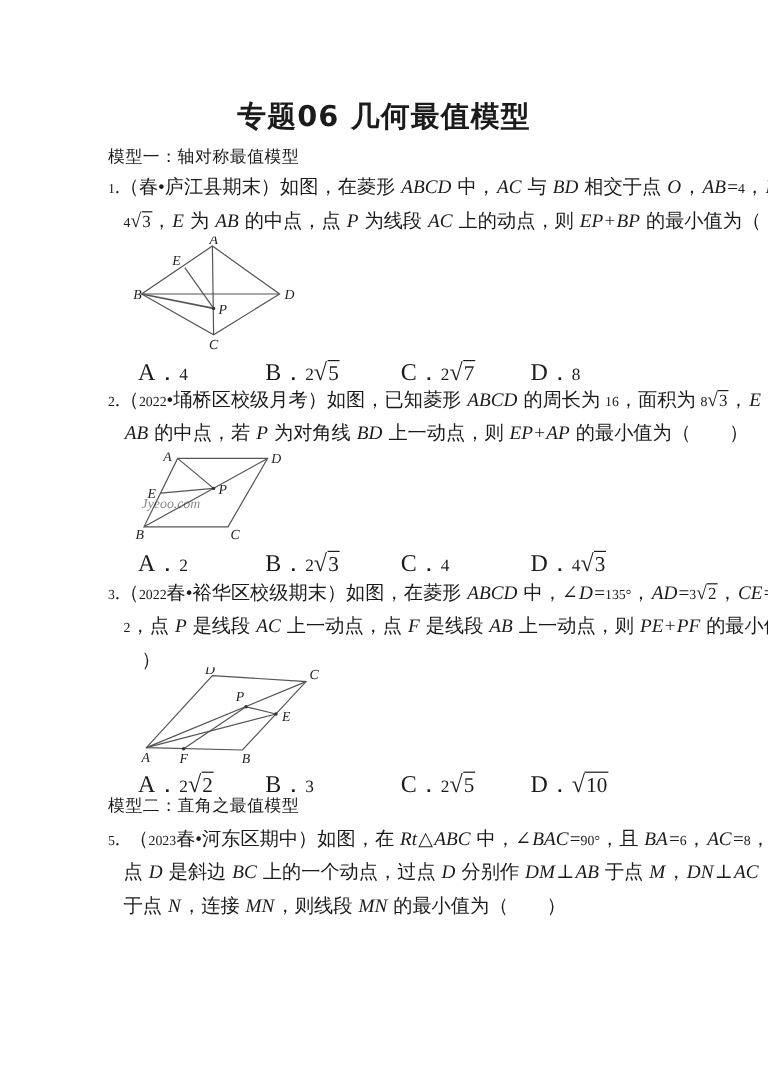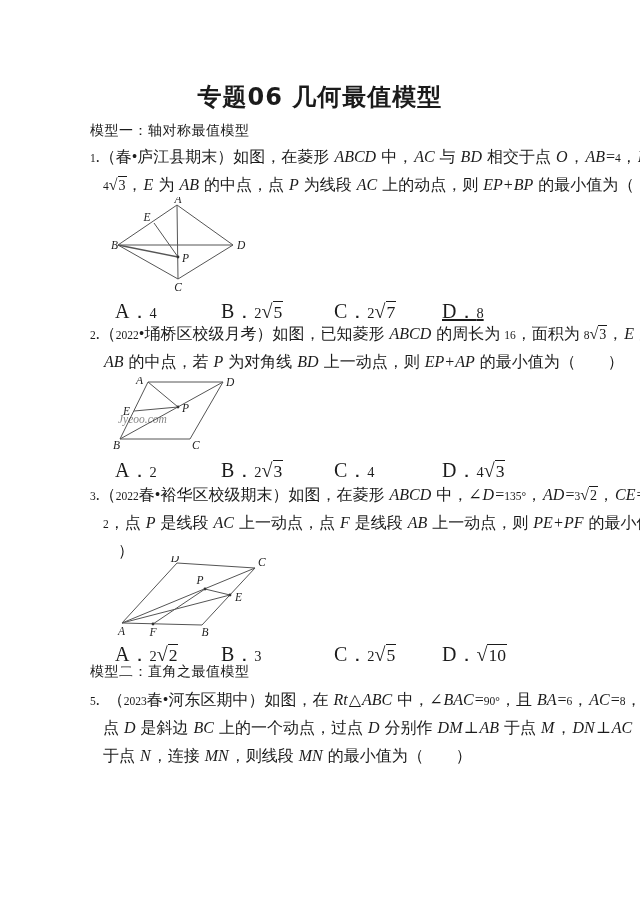--- a/index.html
+++ b/index.html
@@ -64,21 +64,21 @@
     <text x="68" y="94" text-anchor="middle">C</text>
     <text x="127" y="52" text-anchor="start">D</text>
     <text x="37" y="24" text-anchor="middle">E</text>
     <text x="72" y="65" text-anchor="start">P</text>
   </svg>
 
   <div class="opts" style="top:297px;">
     <span class="opt" style="left:0;"><span>A．</span><span><span class="num">4</span></span></span>
     <span class="opt" style="left:106px;"><span>B．</span><span><span class="num">2</span><span class="sq">√<span class="rad">5</span></span></span></span>
     <span class="opt" style="left:219px;"><span>C．</span><span><span class="num">2</span><span class="sq">√<span class="rad">7</span></span></span></span>
-    <span class="opt" style="left:327px;text-decoration:underline;"><span>D．</span><span><span class="num">8</span></span></span>
+    <span class="opt" style="left:327px;"><span>D．</span><span><span class="num">8</span></span></span>
   </div>
 
   <div class="para" style="top:320px;">
     <div class="qline"><span class="num">2</span>.（<span class="num">2022</span>•埇桥区校级月考）如图，已知菱形 <i>ABCD</i> 的周长为 <span class="num">16</span>，面积为 <span class="num">8</span><span class="sq">√<span class="rad">3</span></span>，<i>E</i> 为</div>
     <div class="qline ind"><i>AB</i> 的中点，若 <i>P</i> 为对角线 <i>BD</i> 上一动点，则 <i>EP</i>+<i>AP</i> 的最小值为（　　）</div>
   </div>
 
   <svg class="fig" style="left:112px;top:377px;" width="130" height="78" viewBox="0 0 130 78">
     <polygon points="36,5 111,5 78,62 8,62"></polygon>
     <line x1="8" y1="62" x2="111" y2="5"></line>

